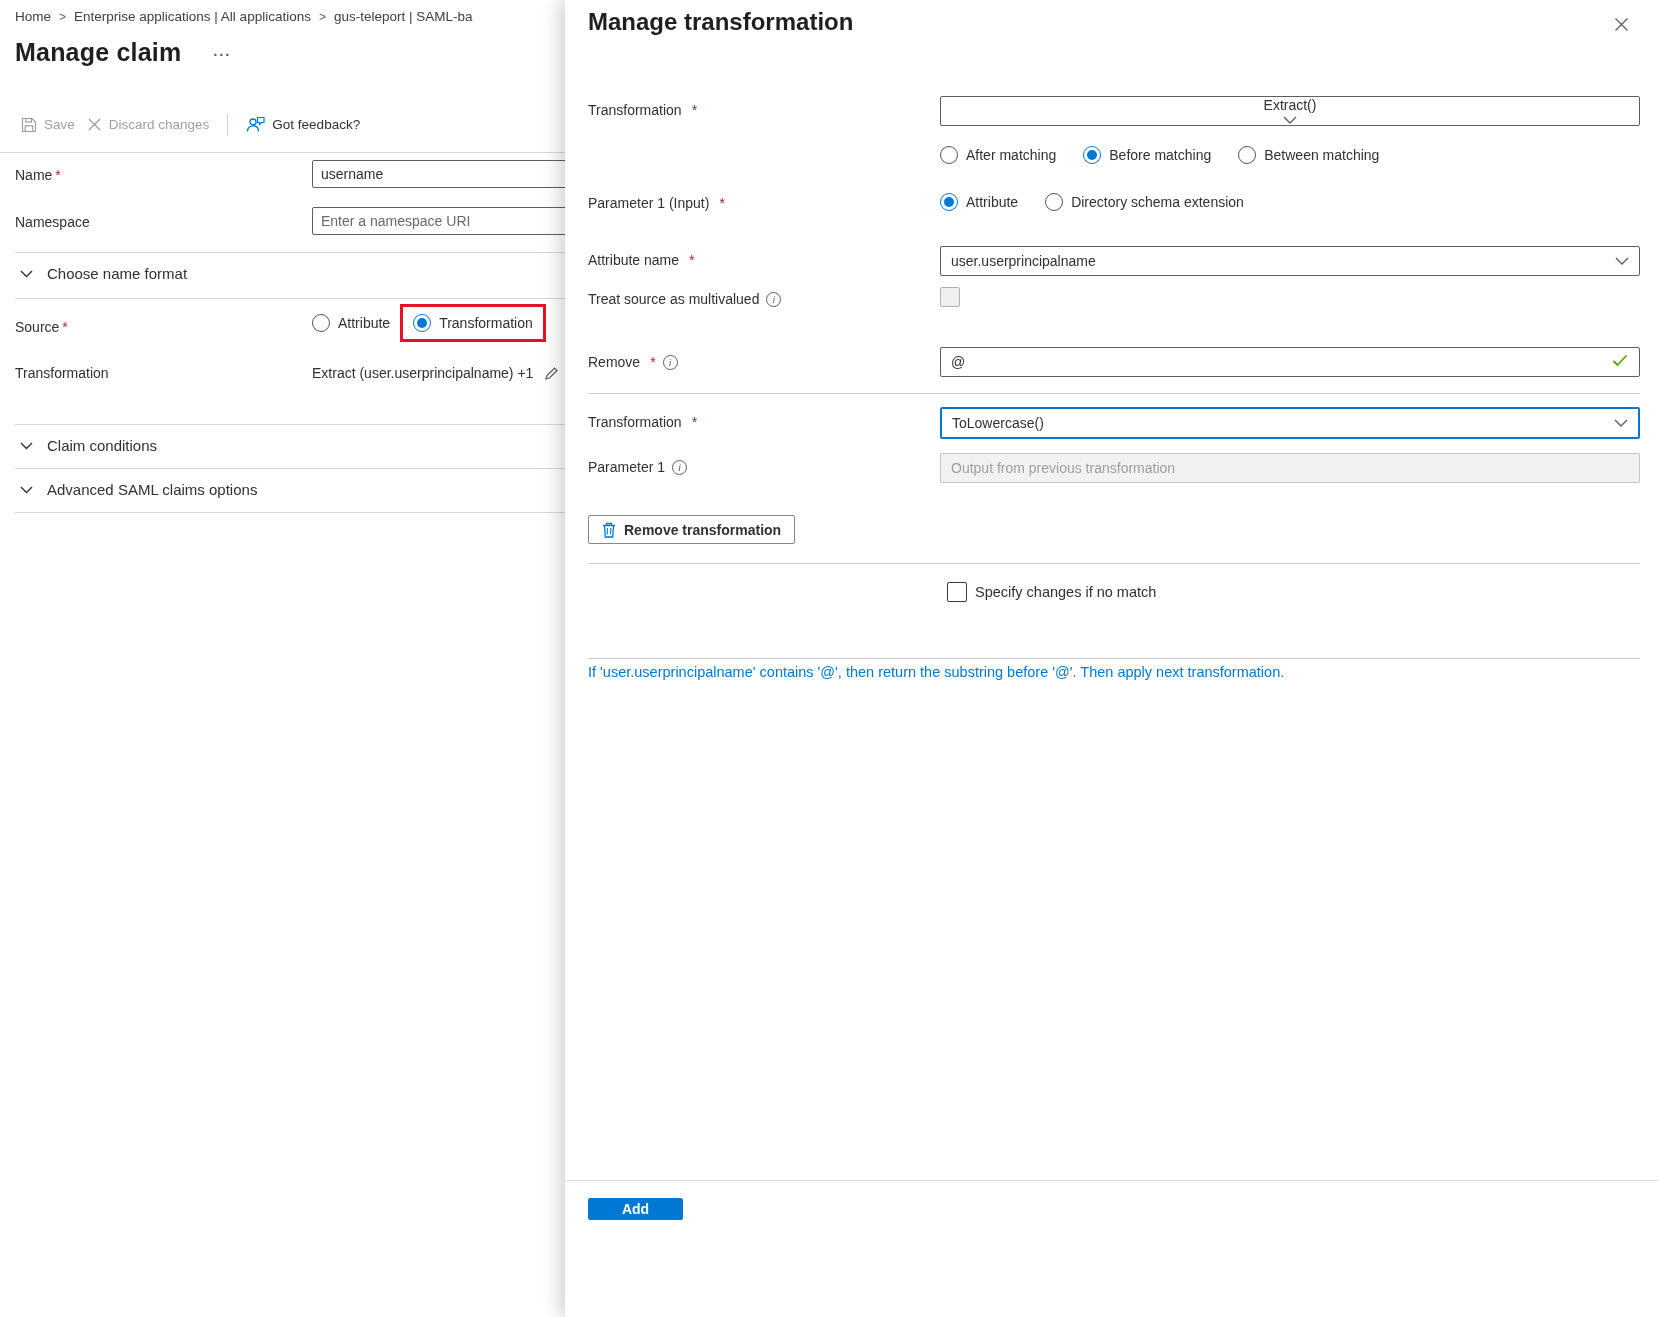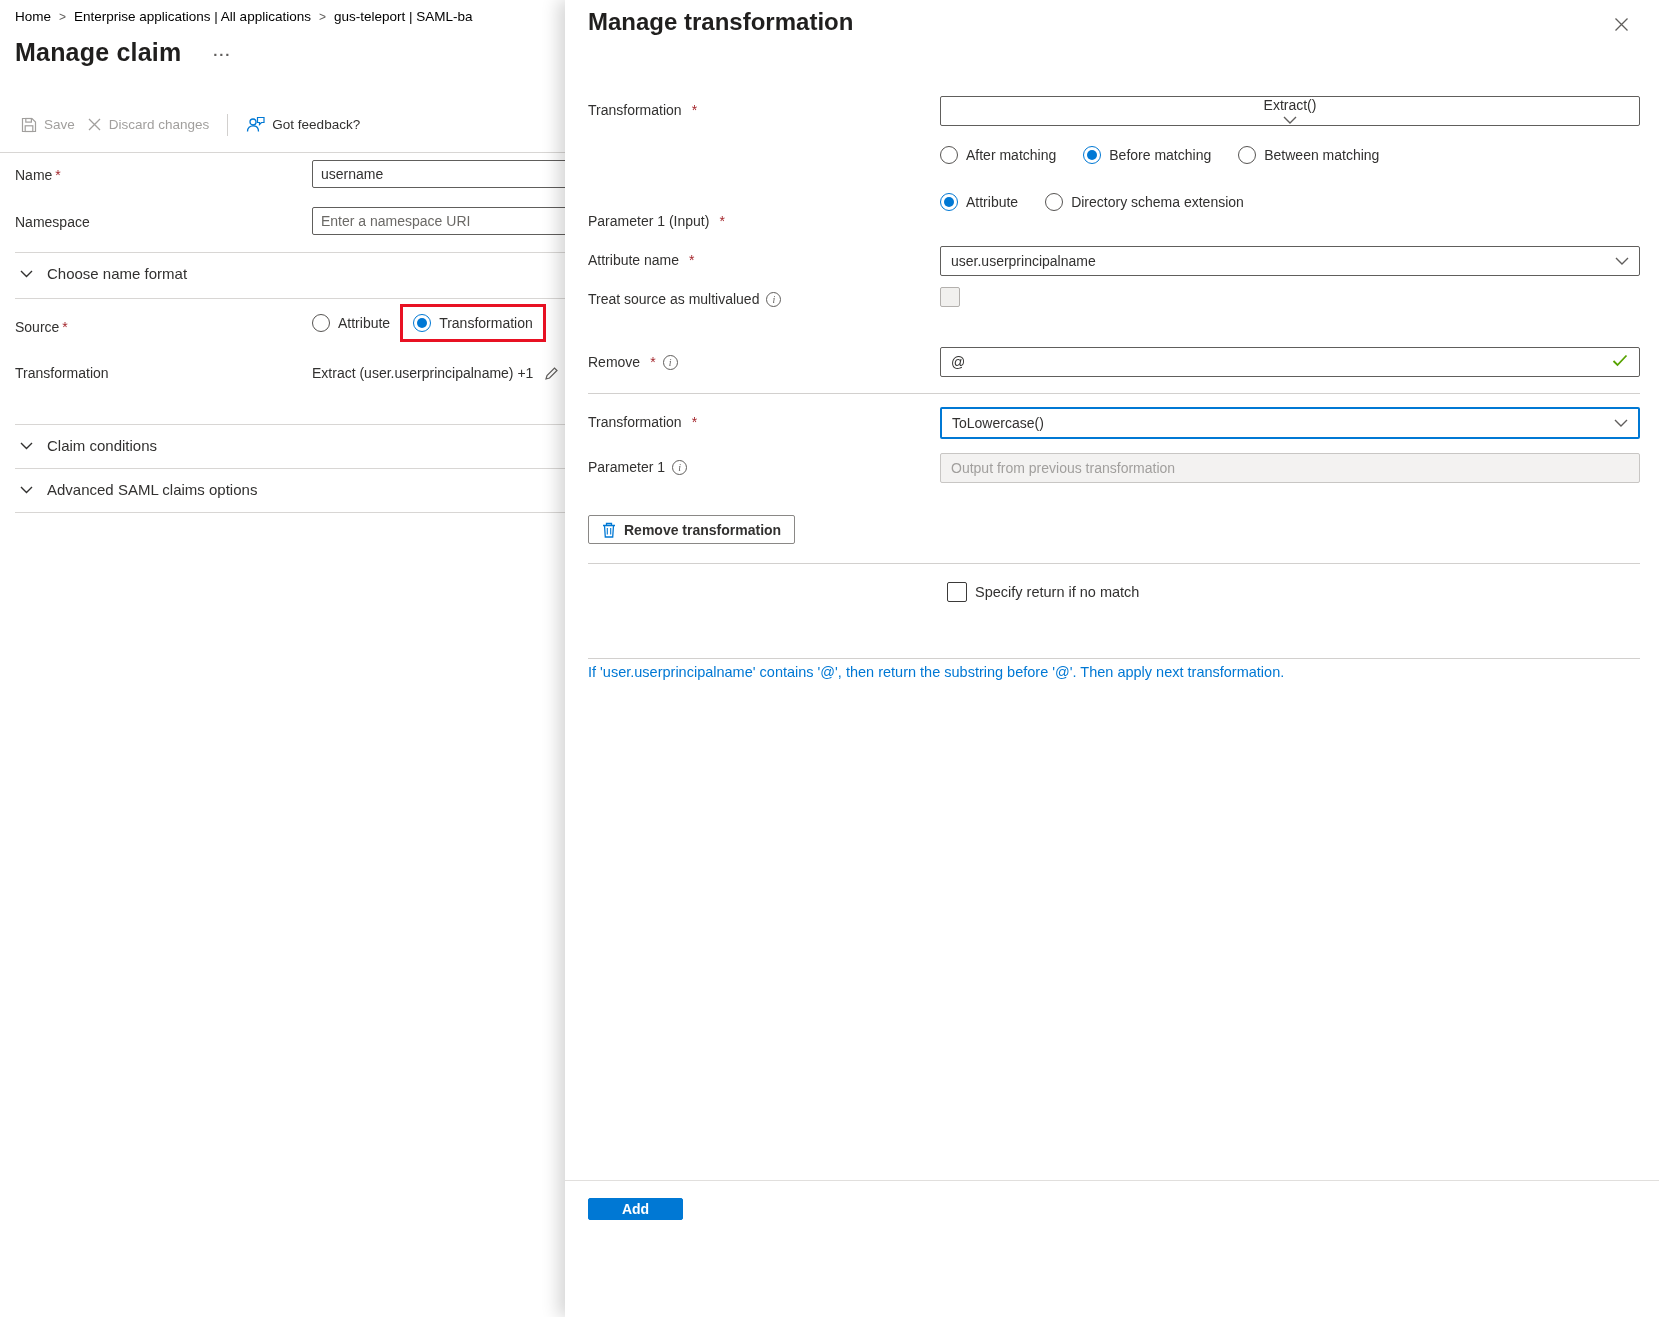--- a/index.html
+++ b/index.html
@@ -4,21 +4,21 @@
 <style>
   * { margin:0; padding:0; box-sizing:border-box; }
   html,body { width:1659px; height:1317px; background:#fff; overflow:hidden;
               font-family:"Liberation Sans","DejaVu Sans",sans-serif; color:#323130; }
   #app { position:relative; width:1659px; height:1317px; }
   .hr { position:absolute; height:1px; background:#d8d6d4; }
 
   
   #breadcrumb { position:absolute; top:9px; left:15px; display:flex; align-items:center; gap:8px;
                 font-size:13.5px; white-space:nowrap; }
-  #breadcrumb a { color:#000000; text-decoration:none; cursor:pointer; }
+  #breadcrumb a { color:#404040; text-decoration:none; cursor:pointer; }
   #breadcrumb .sep { color:#605e5c; font-size:12px; }
   #title-row { position:absolute; top:38px; left:15px; display:flex; align-items:flex-end; gap:32px; }
   #title-row h1 { font-size:25px; font-weight:700; color:#201f1e; letter-spacing:.2px; }
   #title-row .ellipsis { border:none; background:none; color:#605e5c; font-size:15px; font-weight:700;
                 letter-spacing:1px; cursor:pointer; padding-bottom:4px; }
   #toolbar { position:absolute; top:112px; left:15px; display:flex; align-items:center; font-size:13.5px; }
   .tbtn { display:flex; align-items:center; gap:7px; background:none; border:none; font-size:13.5px;
           cursor:pointer; padding:4px 6px; font-family:inherit; }
   .tbtn.dis { color:#a19f9d; }
   .tbtn.dark { color:#323130; }
@@ -220,21 +220,21 @@
       <div class="radio-opt">
         <span class="radio sel"></span>
         <span>Before matching</span>
       </div>
       <div class="radio-opt">
         <span class="radio"></span>
         <span>Between matching</span>
       </div>
     </div>
 
-    <div class="plabel" style="top:213px;">
+    <div class="plabel" style="top:195px;">
       <span>Parameter 1 (Input)</span>
         <span class="req">*</span>
     </div>
     <div class="pradios" style="top:193px;">
       <div class="radio-opt">
         <span class="radio sel"></span>
         <span>Attribute</span>
       </div>
       <div class="radio-opt">
         <span class="radio"></span>
@@ -296,21 +296,21 @@
       <svg width="14" height="16" viewBox="0 0 14 16">
         <path d="M1 3.5 H13 M4.5 3.5 V1.5 H9.5 V3.5 M2.5 3.5 L3.3 15 H10.7 L11.5 3.5" fill="none" stroke="#0078d4" stroke-width="1.3"></path>
         <path d="M5.3 6 V12.5 M8.7 6 V12.5" stroke="#0078d4" stroke-width="1.1"></path>
       </svg>
       <span>Remove transformation</span>
     </button>
 
     <div class="hr" style="top:563px; left:23px; width:1052px;"></div>
 
     <span class="checkbox" style="left:382px; top:582px;"></span>
-    <label id="specify-label">Specify return if no match</label>
+    <label id="specify-label">Specify changes if no match</label>
 
     <div class="hr" style="top:658px; left:23px; width:1052px;"></div>
 
     <p id="summary">If 'user.userprincipalname' contains '@', then return the substring before '@'. Then apply next transformation.</p>
 
     <div class="hr" style="top:1180px; left:0; width:1094px; background:#e1dfdd;"></div>
 
     <button id="add-btn">Add</button>
   </aside>
 </div>

